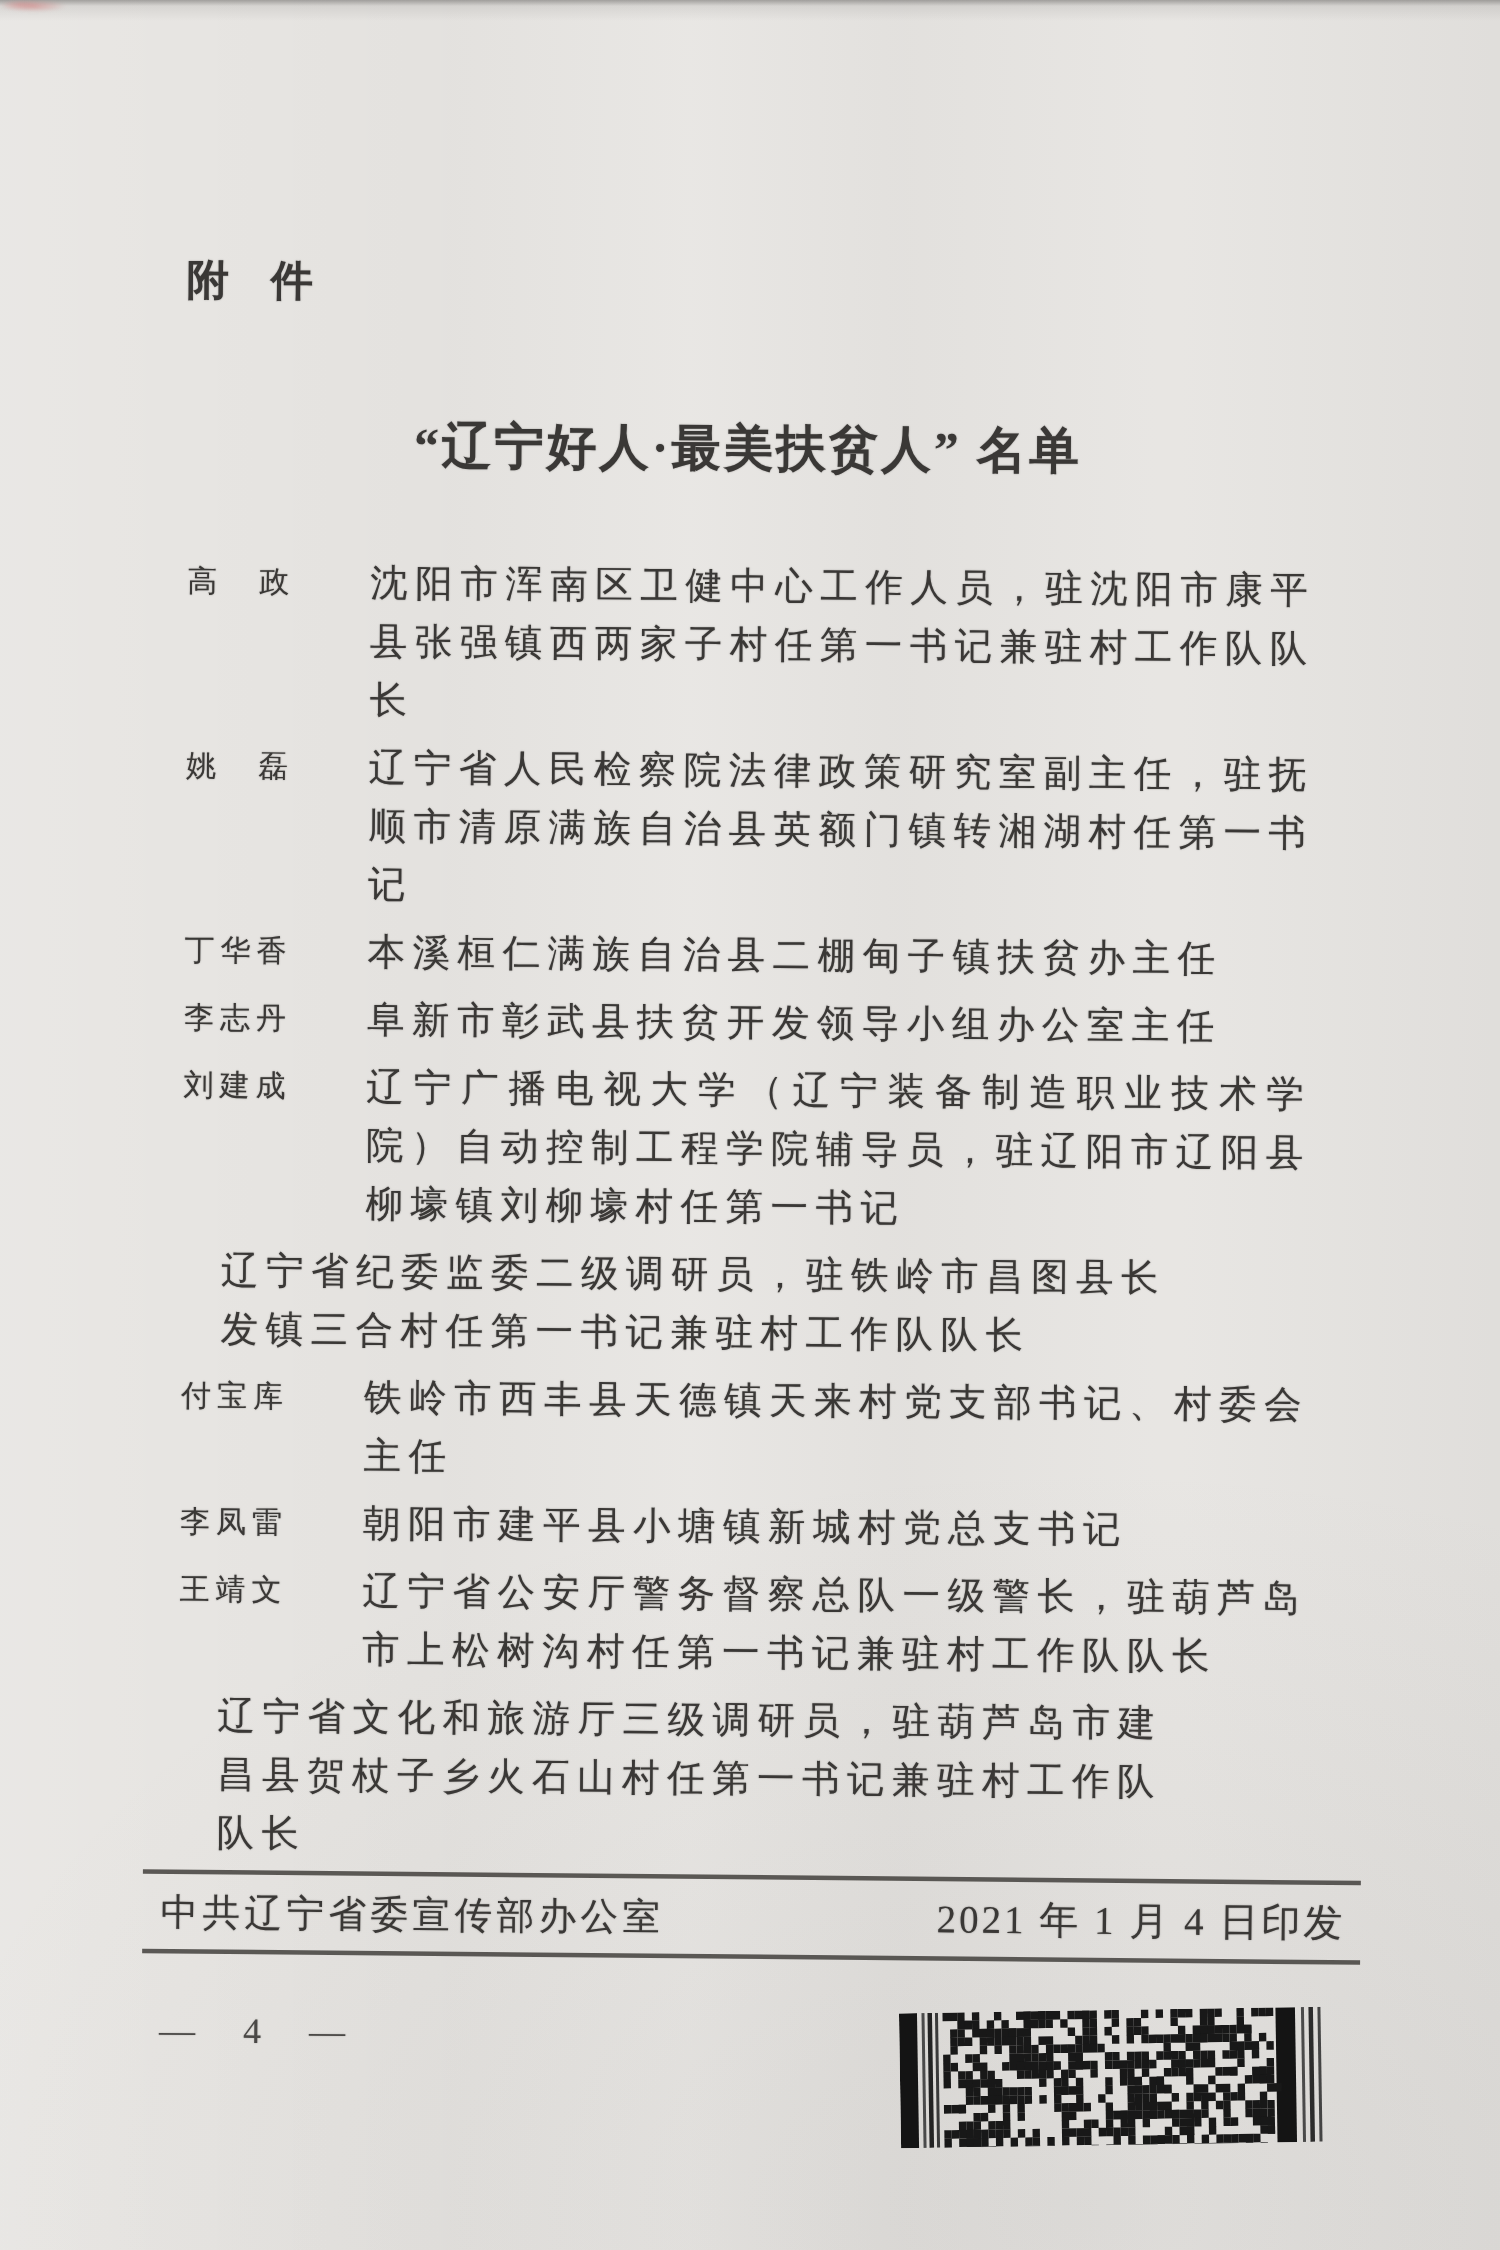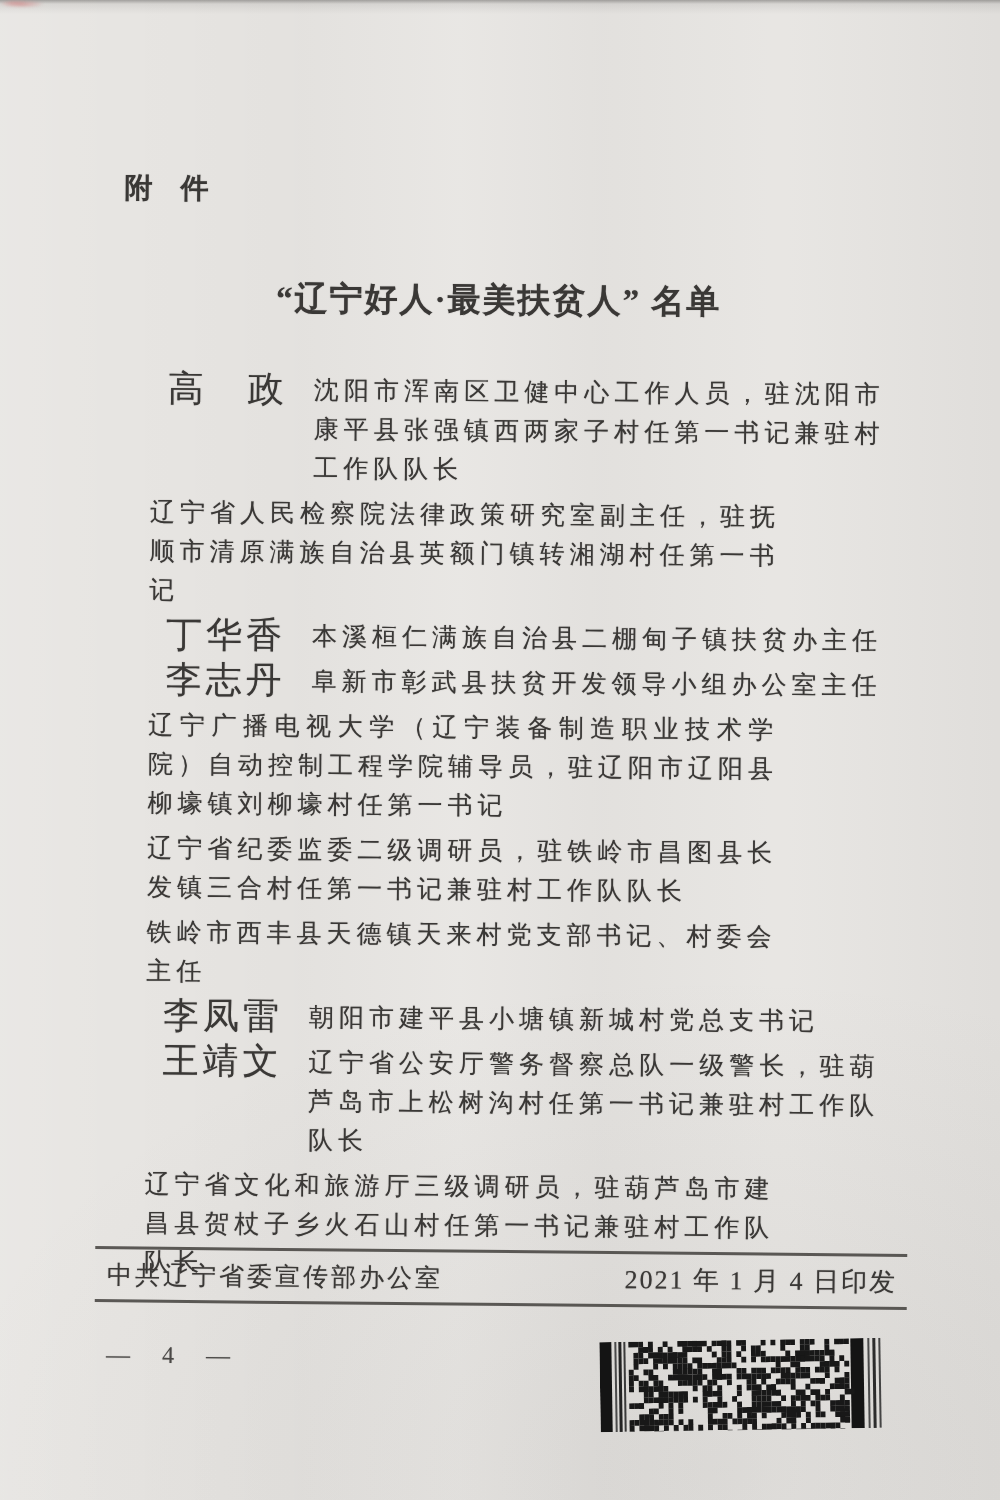--- a/index.html
+++ b/index.html
@@ -43,22 +43,22 @@
   }
   .title {
     width: 750px; margin: 70px 0 0 126px;
     text-align: center;
     font-size: 33px; font-weight: bold; letter-spacing: 2px;
     line-height: 40px;
   }
   .list { margin: 52px 0 0 128px; width: 760px; }
   .entry { display: flex; margin-bottom: 6px; }
   .entry-name {
-    flex: 0 0 96px; font-size: 36px; line-height: 39px;
-    letter-spacing: 4px; white-space: nowrap; margin-left: 43px;
+    flex: 0 0 96px; font-size: 20px; line-height: 39px;
+    letter-spacing: 4px; white-space: nowrap;
   }
   .entry-desc {
     margin-left: 26px; width: 630px;
     font-size: 25px; line-height: 39px; letter-spacing: 5px;
     text-align: justify; text-justify: inter-ideograph;
   }
 
   .footer {
     position: absolute; top: 1250px; left: 95px; width: 812px; height: 56px;
     border-top: 3px solid rgba(66,63,60,.85);
@@ -93,37 +93,40 @@
 
   <div class="content">
     <div class="attachment">附　件</div>
     <h1 class="title">“辽宁好人·最美扶贫人” 名单</h1>
     <div class="list">
         <div class="entry">
           <div class="entry-name">高　政</div>
           <div class="entry-desc">沈阳市浑南区卫健中心工作人员，驻沈阳市康平县张强镇西两家子村任第一书记兼驻村工作队队长</div>
         </div>
         <div class="entry">
+          <div class="entry-name">姚　磊</div>
           <div class="entry-desc">辽宁省人民检察院法律政策研究室副主任，驻抚顺市清原满族自治县英额门镇转湘湖村任第一书记</div>
         </div>
         <div class="entry">
           <div class="entry-name">丁华香</div>
           <div class="entry-desc">本溪桓仁满族自治县二棚甸子镇扶贫办主任</div>
         </div>
         <div class="entry">
           <div class="entry-name">李志丹</div>
           <div class="entry-desc">阜新市彰武县扶贫开发领导小组办公室主任</div>
         </div>
         <div class="entry">
+          <div class="entry-name">刘建成</div>
           <div class="entry-desc">辽宁广播电视大学（辽宁装备制造职业技术学院）自动控制工程学院辅导员，驻辽阳市辽阳县柳壕镇刘柳壕村任第一书记</div>
         </div>
         <div class="entry">
           <div class="entry-desc">辽宁省纪委监委二级调研员，驻铁岭市昌图县长发镇三合村任第一书记兼驻村工作队队长</div>
         </div>
         <div class="entry">
+          <div class="entry-name">付宝库</div>
           <div class="entry-desc">铁岭市西丰县天德镇天来村党支部书记、村委会主任</div>
         </div>
         <div class="entry">
           <div class="entry-name">李凤雷</div>
           <div class="entry-desc">朝阳市建平县小塘镇新城村党总支书记</div>
         </div>
         <div class="entry">
           <div class="entry-name">王靖文</div>
           <div class="entry-desc">辽宁省公安厅警务督察总队一级警长，驻葫芦岛市上松树沟村任第一书记兼驻村工作队队长</div>
         </div>

